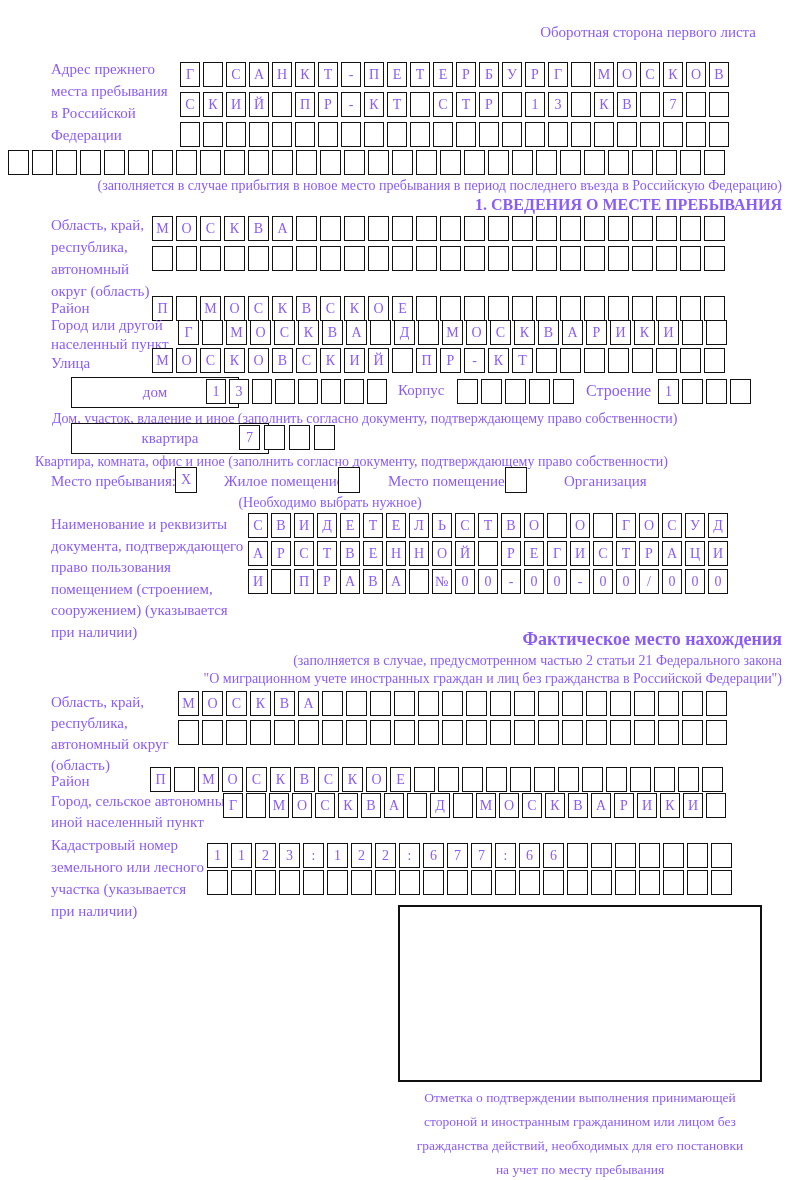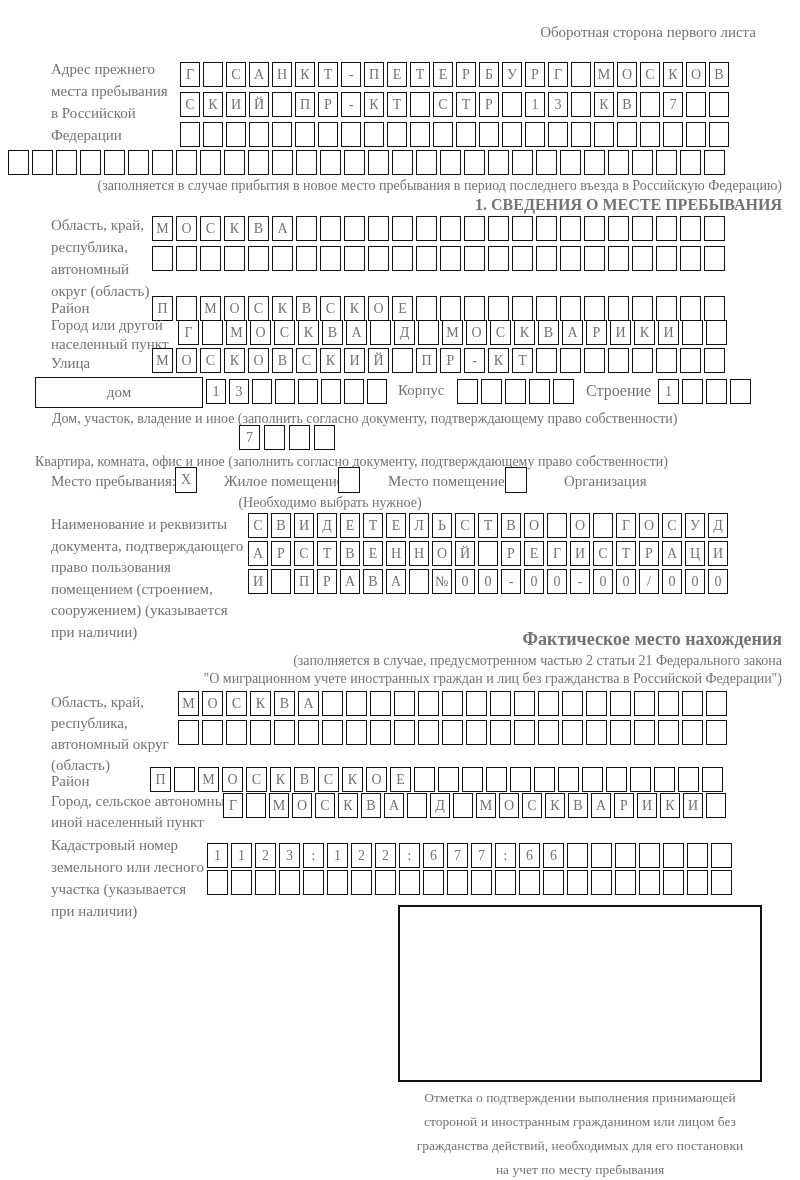--- a/index.html
+++ b/index.html
@@ -1,29 +1,29 @@
 <!DOCTYPE html>
 <html><head>
 <meta charset="utf-8">
 <style>
   html,body{margin:0;padding:0;background:#fff;}
   .page{position:relative;width:800px;height:1180px;background:#ffffff;
-        font-family:"Liberation Serif",serif;color:#737373;overflow:hidden;}
+        font-family:"Liberation Serif",serif;color:#8b5cf6;overflow:hidden;}
   .abs{position:absolute;}
   .lbl{font-size:15px;line-height:22px;white-space:pre-line;margin-left:16px;}
   .note{font-size:14px;white-space:pre-line;}
   .center{left:0;right:18px;text-align:right;}
   .h1{font-weight:bold;font-size:16px;}
   .cellrow{position:absolute;display:flex;gap:3px;}
   .cell{flex:none;width:19px;height:23px;border:1.5px solid #111;
         font-size:14px;line-height:23px;text-align:center;background:#fff;}
   .tight .cell{width:18px;}
   .sp{gap:4px;}
   .fieldbox{position:absolute;border:1.5px solid #111;display:flex;align-items:center;
-            justify-content:center;font-size:15px;background:#fff;}
+            justify-content:center;font-size:15px;background:#fff;margin-left:36px;}
   .chk{position:absolute;width:20px;height:24px;border:1.5px solid #111;font-size:14px;
        line-height:24px;text-align:center;background:#fff;}
   .stampbox{position:absolute;border:2px solid #111;background:#fff;}
 </style>
 </head>
 <body>
 
 <div class="page">
 
   <div class="abs" style="top:24px;right:44px;font-size:15px">Оборотная сторона первого листа</div>
@@ -308,20 +308,21 @@
     </div>
   <div class="abs" style="left:586px;top:382px;font-size:16px">Строение</div>
   <div class="cellrow" style="left:658px;top:379px">
       <span class="cell">1</span>
       <span class="cell"></span>
       <span class="cell"></span>
       <span class="cell"></span>
     </div>
   <div class="abs note" style="left:52px;top:411px">Дом, участок, владение и иное (заполнить согласно документу, подтверждающему право собственности)</div>
 
+  <div class="fieldbox" style="left:35px;top:423px;width:196px;height:29px">квартира</div>
   <div class="cellrow sp" style="left:239px;top:425px">
       <span class="cell">7</span>
       <span class="cell"></span>
       <span class="cell"></span>
       <span class="cell"></span>
     </div>
   <div class="abs note" style="left:35px;top:454px">Квартира, комната, офис и иное (заполнить согласно документу, подтверждающему право собственности)</div>
 
   <div class="abs lbl" style="left:35px;top:470px">Место пребывания:</div>
   <div class="chk" style="left:175px;top:467px">X</div>

